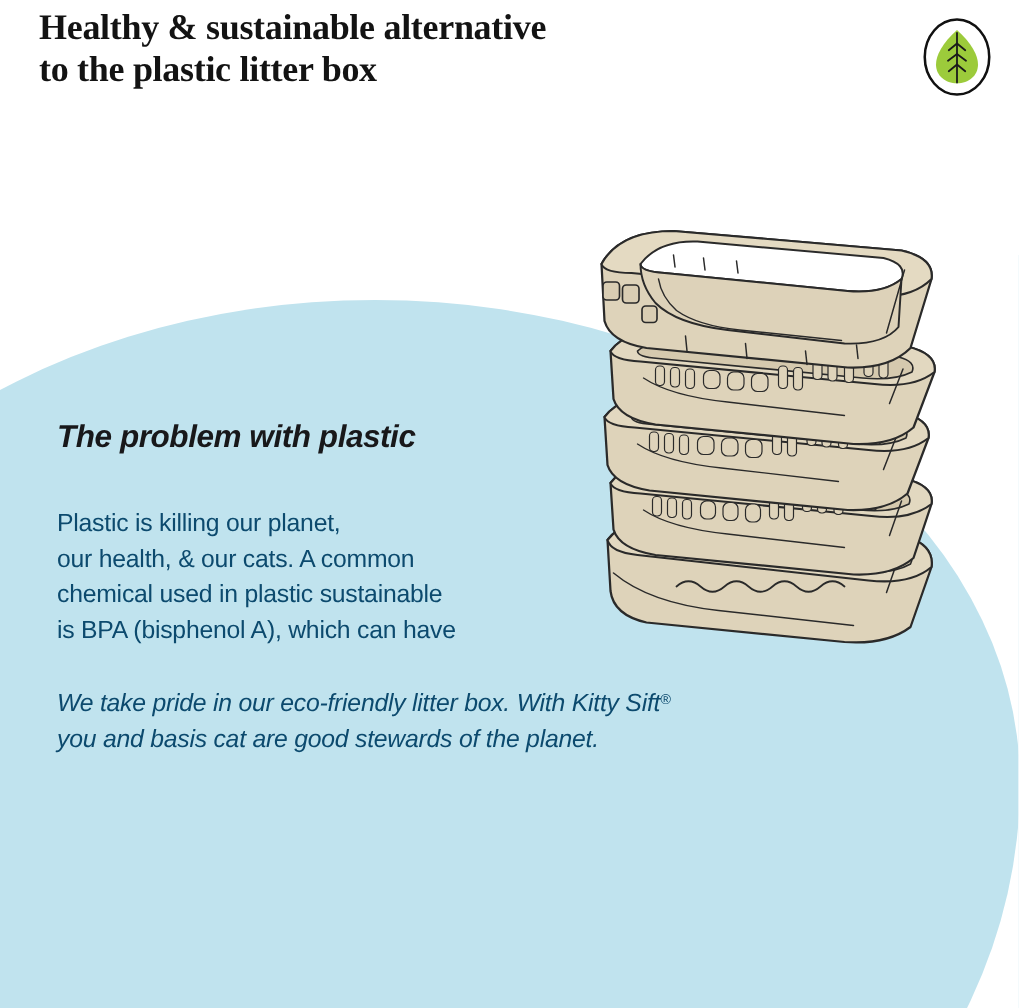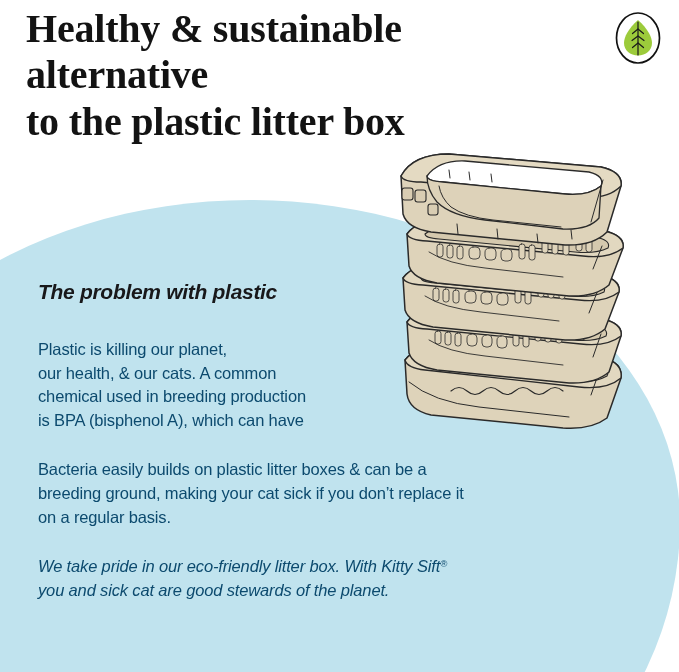--- a/index.html
+++ b/index.html
@@ -38,21 +38,21 @@
     z-index: 5;
     display: flex;
     align-items: flex-start;
     justify-content: space-between;
     padding: 6px 16px 0 26px;
     box-sizing: border-box;
   }
   .headline {
     font-family: "Liberation Serif", "DejaVu Serif", serif;
     font-weight: bold;
-    font-size: 40px;
+    font-size: 24px;
     line-height: 1.16;
     color: #131313;
     letter-spacing: -0.2px;
     margin: 0;
     max-width: 540px;
   }
   .headline .ln { display: block; }
 
   .leaf-badge {
     width: 50px;
@@ -266,30 +266,25 @@
     </g>
   </svg>
 
   <div class="content">
 
     <h2 class="subhead">The problem with plastic</h2>
 
     <p class="para">
       <span class="ln">Plastic is killing our planet,</span>
       <span class="ln">our health, &amp; our cats. A common</span>
-      <span class="ln">chemical used in breeding production</span>
+      <span class="ln">chemical used in plastic sustainable</span>
       <span class="ln">is BPA (bisphenol A), which can have</span>
     </p>
 
-    <p class="para wide">
-      <span class="ln">Bacteria easily builds on plastic litter boxes &amp; can be a</span>
-      <span class="ln">breeding ground, making your cat sick if you don’t replace it</span>
-      <span class="ln">on a regular basis.</span>
-    </p>
 
     <p class="para closing">
       <span class="ln"><span>We take pride in our eco-friendly litter box. With Kitty Sift</span><span class="reg">®</span></span>
-      <span class="ln">you and sick cat are good stewards of the planet.</span>
+      <span class="ln">you and basis cat are good stewards of the planet.</span>
     </p>
 
   </div>
 
 </div>
 
 </body></html>

